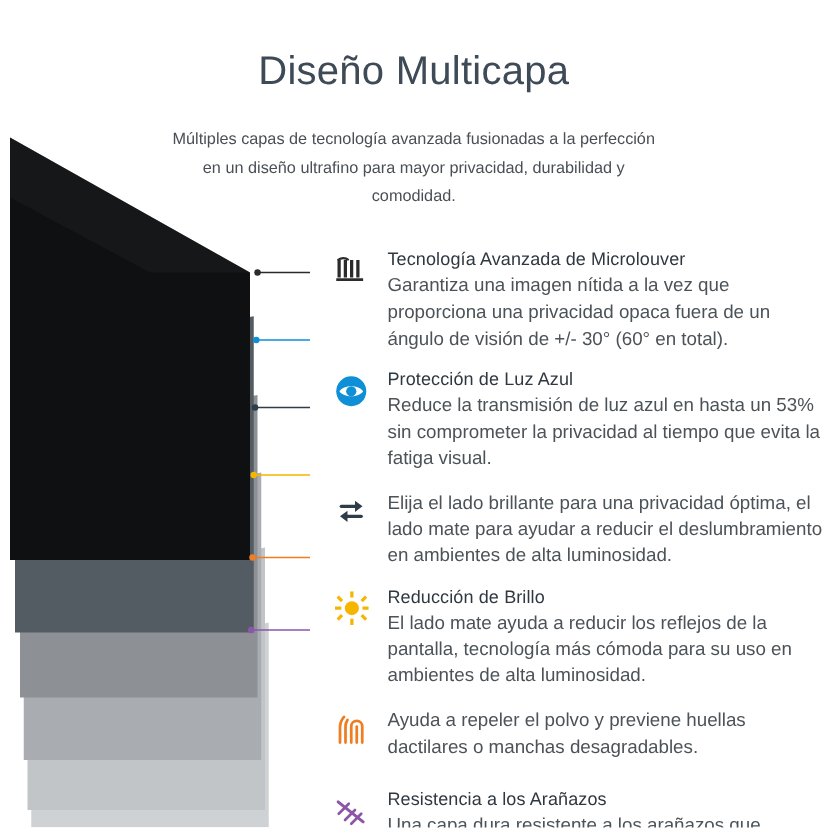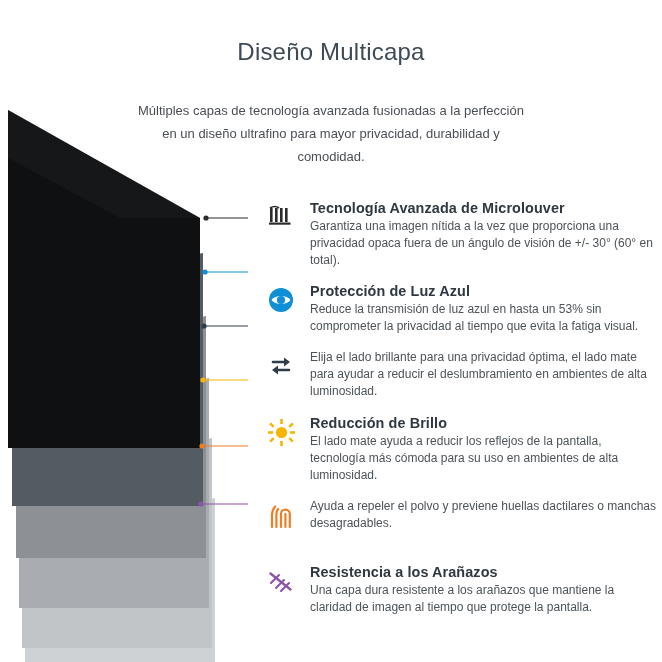--- a/index.html
+++ b/index.html
@@ -15,21 +15,21 @@
     position: relative;
     width: 662px; height: 662px;
     background: #ffffff;
   }
 
   
   .title {
     position: absolute;
     top: 38px; left: 0; width: 662px;
     text-align: center;
-    font-size: 24px;
+    font-size: 32px;
     font-weight: 400;
     color: #3e4a56;
     letter-spacing: 0.2px;
   }
   .subtitle {
     position: absolute;
     top: 100px; left: 131px; width: 400px;
     text-align: center;
     font-size: 13px;
     line-height: 1.75;
@@ -59,27 +59,27 @@
   }
   .feature .ico {
     position: absolute;
     left: 8px; top: 2px;
     width: 30px; height: 30px;
     display: flex; align-items: center; justify-content: center;
   }
   .feature h3 {
     margin: 0 0 2px 0;
     font-size: 14.4px;
-    font-weight: 700;
+    font-weight: 400;
     color: #2f3840;
     letter-spacing: 0.1px;
   }
   .feature p {
     margin: 0;
-    font-size: 12px;
+    font-size: 15px;
     line-height: 1.42;
     color: #4c5358;
     max-width: 348px;
   }
 
   
   .leaders { position: absolute; left: 0; top: 0; width: 662px; height: 662px; pointer-events: none; }
 </style>
 </head>
 <body>

